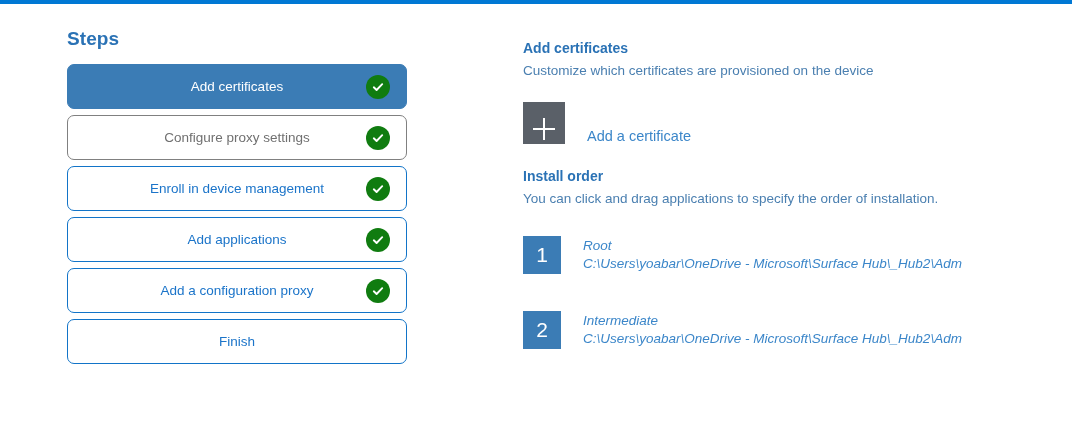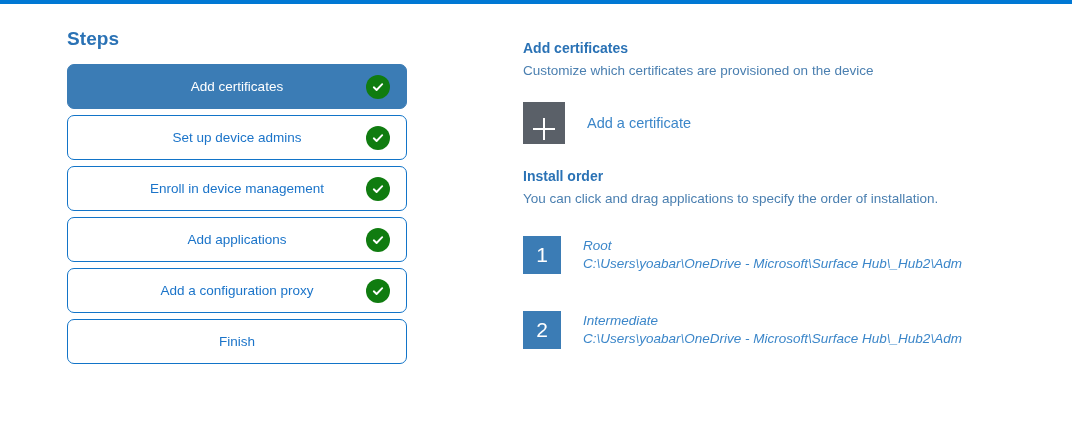--- a/index.html
+++ b/index.html
@@ -106,21 +106,21 @@
   }
   .section-sub {
     font-size: 13.5px;
     color: #4a7fb0;
     margin: 0;
     line-height: 1.35;
   }
 
   .add-cert-row {
     display: flex;
-    align-items: center;
+    align-items: flex-end;
     margin-top: 22px;
   }
   .add-tile {
     width: 42px;
     height: 42px;
     background: #5a6068;
     position: relative;
     flex: 0 0 auto;
     cursor: pointer;
   }
@@ -202,29 +202,29 @@
 
       <div class="step-btn active">
         <span class="step-label">Add certificates</span>
         <span class="check-badge">
           <svg width="14" height="14" viewBox="0 0 14 14">
               <path d="M2.8 7.3 L5.6 10 L11.2 4.2" stroke="#ffffff" stroke-width="1.9" fill="none" stroke-linecap="round" stroke-linejoin="round"></path>
             </svg>
         </span>
       </div>
 
-
-      <div class="step-btn">
-        <span class="step-label">Set up device admins</span>
-        <span class="check-badge">
-          <svg width="14" height="14" viewBox="0 0 14 14">
-              <path d="M2.8 7.3 L5.6 10 L11.2 4.2" stroke="#ffffff" stroke-width="1.9" fill="none" stroke-linecap="round" stroke-linejoin="round"></path>
-            </svg>
-        </span>
-      </div>
+      <div class="step-btn muted">
+        <span class="step-label">Configure proxy settings</span>
+        <span class="check-badge">
+          <svg width="14" height="14" viewBox="0 0 14 14">
+              <path d="M2.8 7.3 L5.6 10 L11.2 4.2" stroke="#ffffff" stroke-width="1.9" fill="none" stroke-linecap="round" stroke-linejoin="round"></path>
+            </svg>
+        </span>
+      </div>
+
 
       <div class="step-btn">
         <span class="step-label">Enroll in device management</span>
         <span class="check-badge">
           <svg width="14" height="14" viewBox="0 0 14 14">
               <path d="M2.8 7.3 L5.6 10 L11.2 4.2" stroke="#ffffff" stroke-width="1.9" fill="none" stroke-linecap="round" stroke-linejoin="round"></path>
             </svg>
         </span>
       </div>
 

